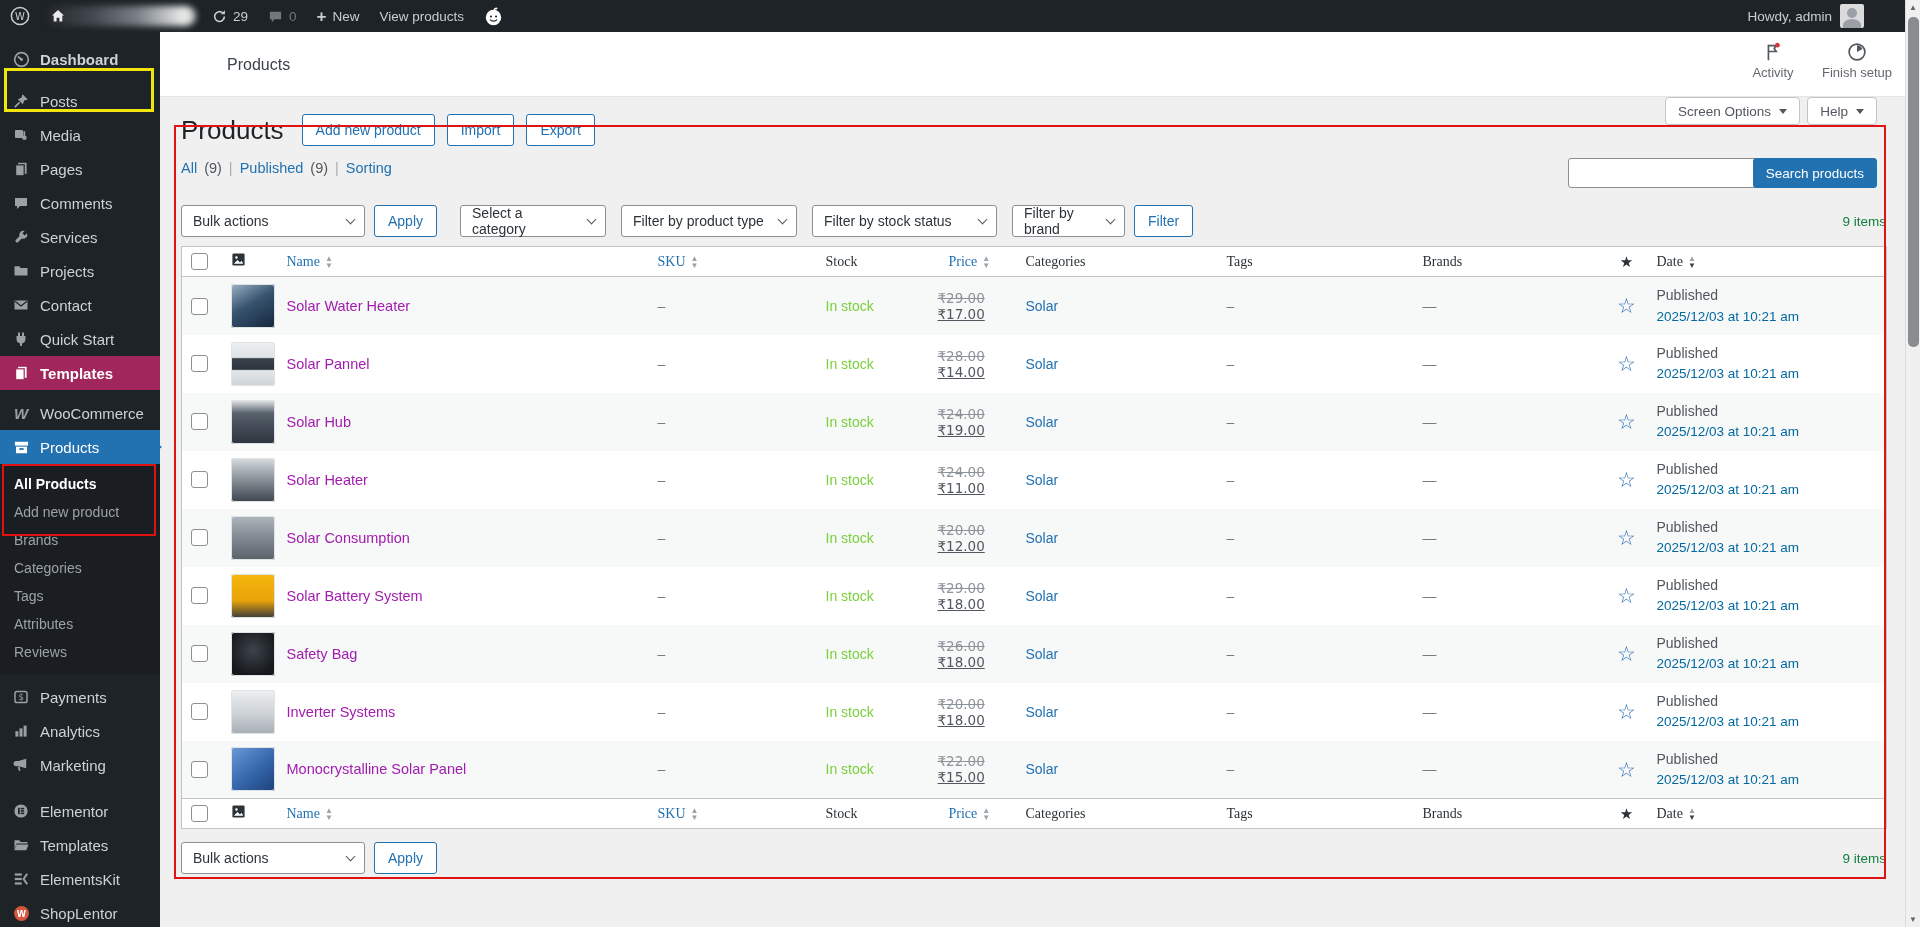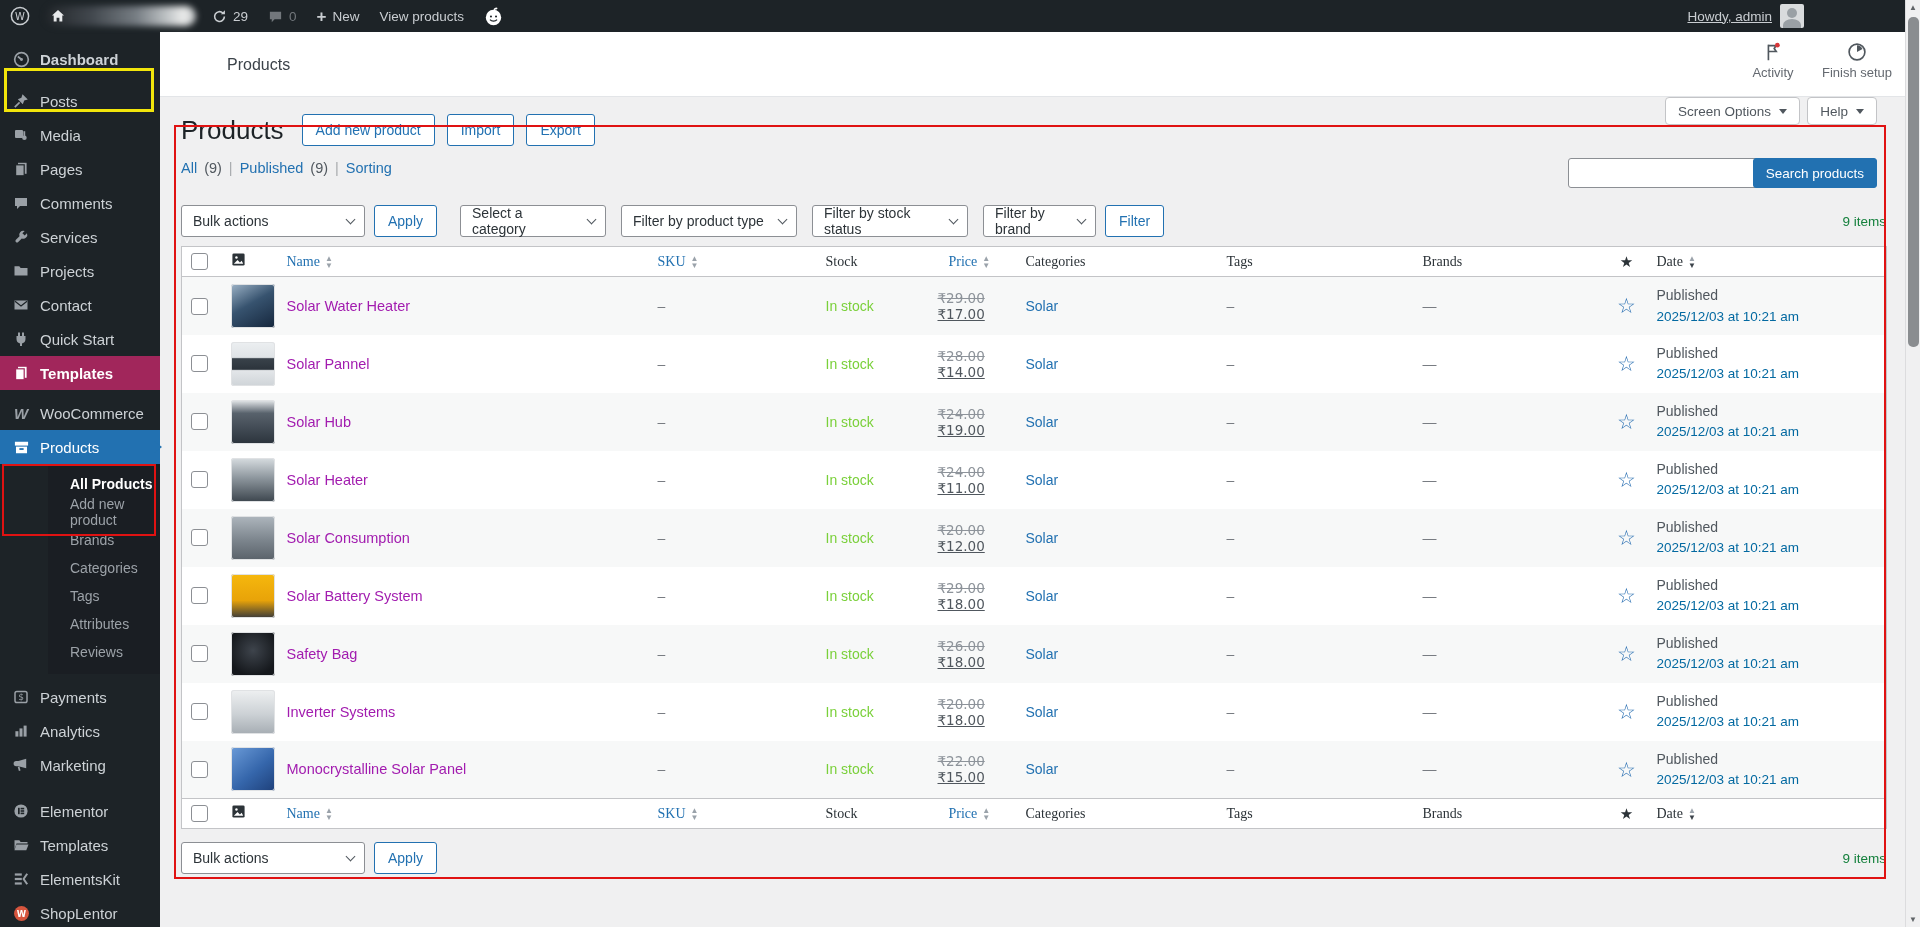--- a/index.html
+++ b/index.html
@@ -8,21 +8,21 @@
 
   
   .adminbar { position:absolute; top:0; left:0; width:1920px; height:32px; background:#1d2327;
     display:flex; align-items:center; justify-content:space-between; color:#c9cdd1; font-size:13.5px; z-index:40; }
   .ab-left { display:flex; align-items:center; height:100%; }
   .ab-item { display:flex; align-items:center; gap:6px; padding:0 10px; height:100%; cursor:pointer; }
   .ab-sitewrap { position:relative; display:flex; align-items:center; height:100%; padding:0 6px; }
   .ab-blur { width:150px; height:20px; border-radius:10px; filter:blur(3px);
     background:linear-gradient(90deg,#23272b 0%,#41474d 30%,#767d83 60%,#c4c8ca 82%,#ecedec 92%,#b9bdc0 100%); }
   .ab-home { position:absolute; left:10px; top:8px; }
-  .ab-right { display:flex; align-items:center; gap:8px; padding-right:116px; height:100%;text-decoration:underline; }
+  .ab-right { display:flex; align-items:center; gap:8px; padding-right:56px; height:100%; }
   .avatar { width:24px; height:24px; border-radius:2px; background:#d9dbdd; position:relative; overflow:hidden; }
   .avatar::before { content:""; position:absolute; left:7px; top:4px; width:10px; height:10px; border-radius:50%; background:#9aa0a5; }
   .avatar::after { content:""; position:absolute; left:3px; top:15px; width:18px; height:12px; border-radius:50% 50% 0 0; background:#9aa0a5; }
   .plus { font-size:17px; font-weight:bold; color:#c9cdd1; line-height:1; }
 
   
   .scrollbar { position:absolute; right:0; top:0; width:15px; height:927px; background:#f0f0f1; z-index:60;
     border-left:1px solid #dcdcde; }
   .sb-arrow { position:absolute; left:3px; font-size:8px; color:#606468; }
   .sb-thumb { position:absolute; left:2px; top:17px; width:11px; height:330px; background:#8a8d90; border-radius:5px; }
@@ -30,21 +30,21 @@
   
   .sidebar { position:absolute; top:32px; left:0; width:160px; height:895px; background:#1d2327; z-index:30; color:#cdd2d6; }
   .sb-item { height:34px; display:flex; align-items:center; gap:10px; padding-left:12px; font-size:15px; cursor:pointer; position:relative; }
   .sb-item .ic { width:18px; height:18px; display:flex; align-items:center; justify-content:center; flex:0 0 18px; }
   .sb-item.first { margin-top:10px; margin-bottom:8px;font-weight:bold; }
   .sb-item.mt6 { margin-top:6px; }
   .sb-item.mt12 { margin-top:12px; }
   .sb-item.pink { background:#a1265b; color:#fff; font-weight:bold; }
   .sb-item.blue { background:#2271b1; color:#fff; }
   .sb-item.blue::after { content:""; position:absolute; right:-8px; top:11px; border:6px solid transparent; border-left:8px solid #2271b1; }
-  .sb-sub { background:#1a1e23; padding:6px 0 8px 8px;margin-left:48px; }
+  .sb-sub { background:#1a1e23; padding:6px 0 8px 0; }
   .sb-subitem { height:28px; display:flex; align-items:center; padding-left:14px; font-size:14px; color:#9ca2a8; cursor:pointer; }
   .sb-subitem.current { color:#fff; font-weight:bold; }
   .wico { font-weight:bold; font-size:15px; color:#9aa0a6; font-style:italic; }
 
   
   .mainarea { position:absolute; top:32px; left:160px; width:1745px; height:895px; }
   .notice { height:38px; background:#0e7cb2; display:flex; align-items:center; justify-content:center; gap:6px;
     color:#fff; font-size:14.5px; position:relative; }
   .notice b { font-weight:bold; }
   .notice .nlink { text-decoration:underline; cursor:pointer; }
@@ -440,21 +440,21 @@
           </span>
         <span class="bbtn">Apply</span>
         <span class="selbox" style="width:146px;margin-left:14px">
             <span>Select a category</span>
             <span class="chev"></span>
           </span>
         <span class="selbox" style="width:176px;margin-left:6px">
             <span>Filter by product type</span>
             <span class="chev"></span>
           </span>
-        <span class="selbox" style="width:156px;margin-left:6px">
+        <span class="selbox" style="width:185px;margin-left:6px">
             <span>Filter by stock status</span>
             <span class="chev"></span>
           </span>
         <span class="selbox" style="width:113px;margin-left:6px">
             <span>Filter by brand</span>
             <span class="chev"></span>
           </span>
         <span class="bbtn">Filter</span>
         <span class="itemscount">9 items</span>
       </div>

